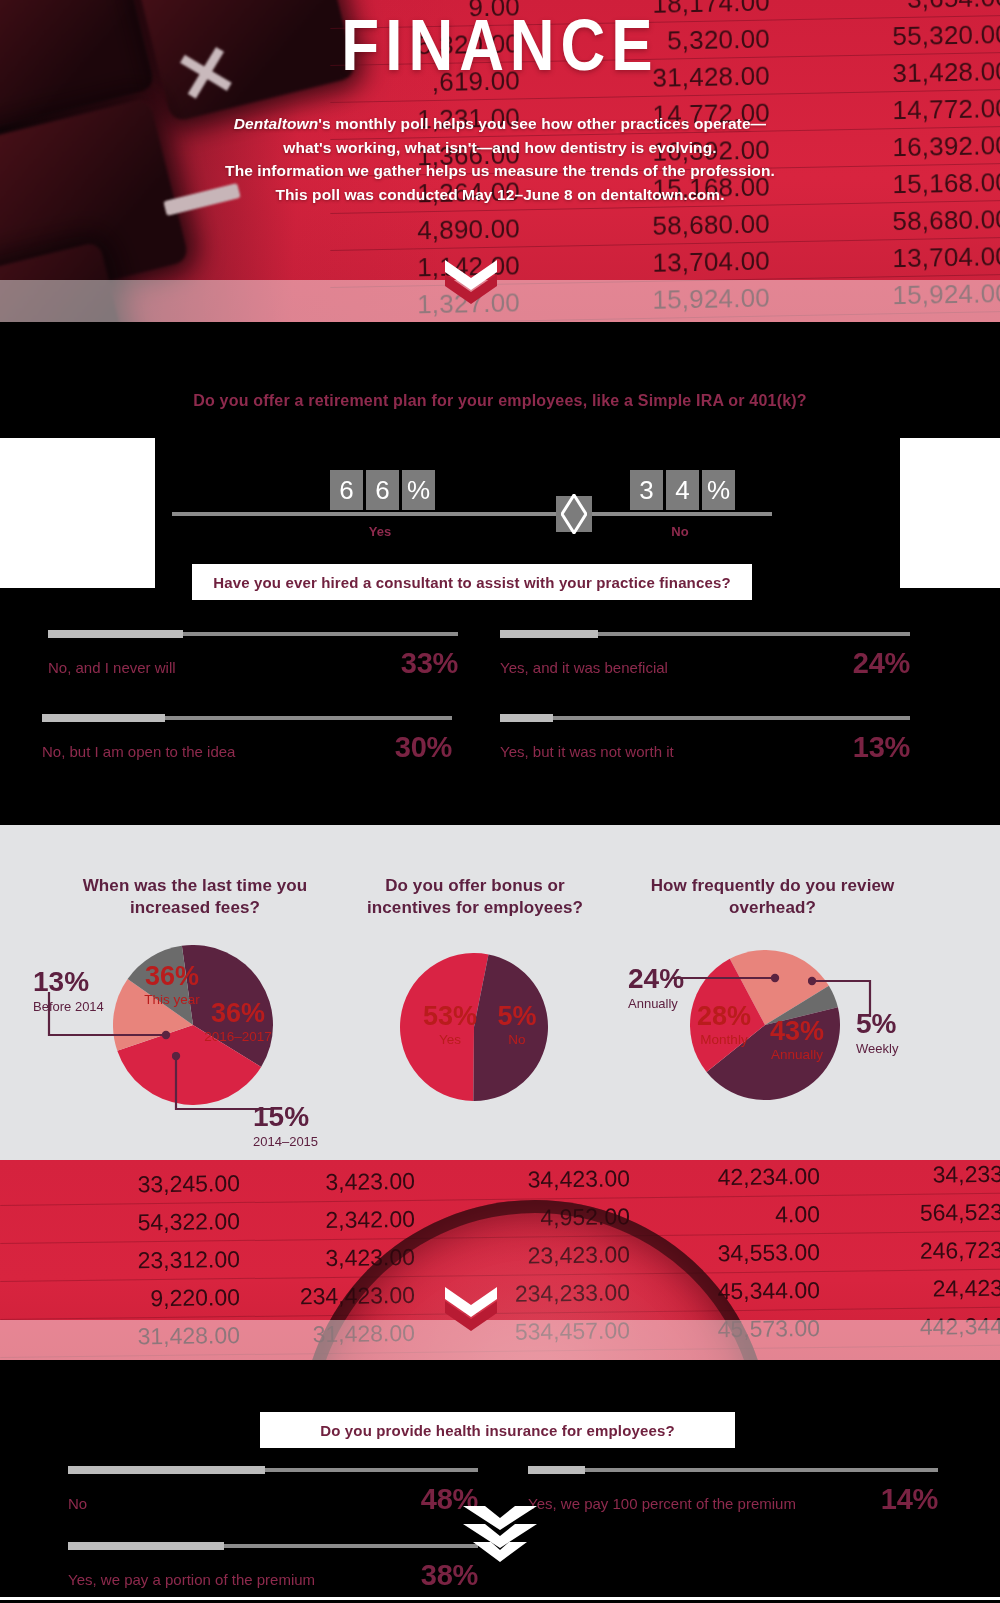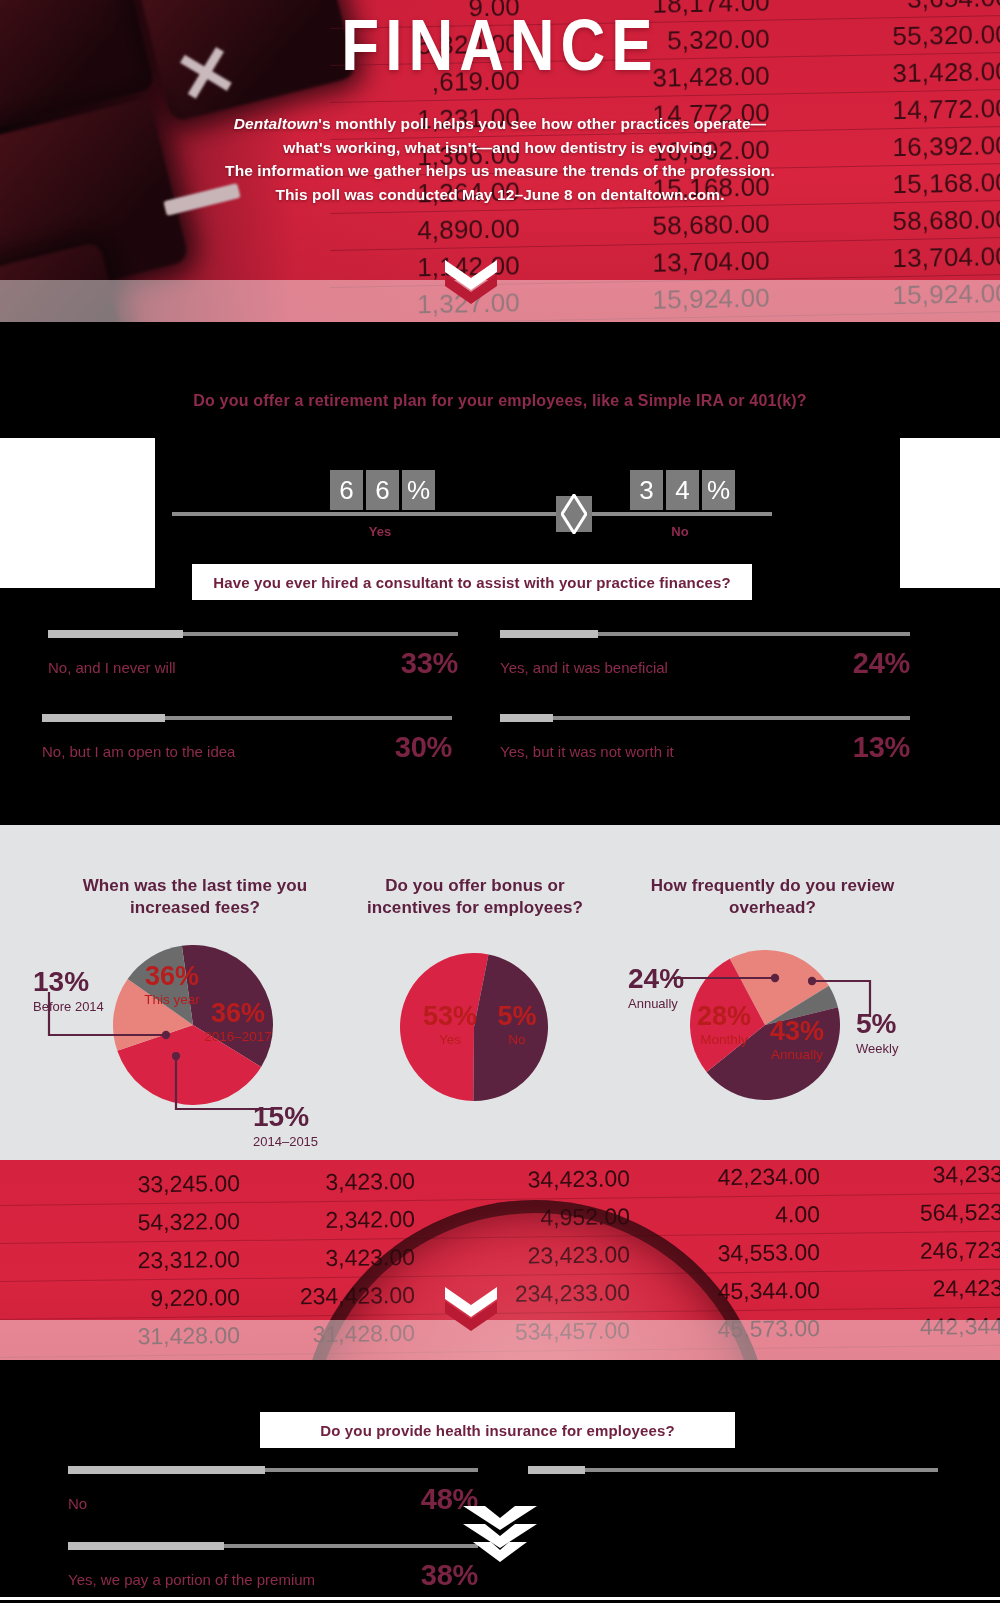--- a/index.html
+++ b/index.html
@@ -486,20 +486,24 @@
           </div>
           <div class="bar-row">
             <span class="bar-label">No</span>
             <span class="bar-pct">48%</span>
           </div>
         </div>
         <div class="bar-item" style="left: 528px; top: 8px;">
           <div class="bar-track">
             <div class="bar-fill" style="width:14%"></div>
           </div>
+          <div class="bar-row">
+            <span class="bar-label">Yes, we pay 100 percent of the premium</span>
+            <span class="bar-pct">14%</span>
+          </div>
         </div>
         <div class="bar-item" style="left: 68px; top: 84px;">
           <div class="bar-track">
             <div class="bar-fill" style="width:38%"></div>
           </div>
           <div class="bar-row">
             <span class="bar-label">Yes, we pay a portion of the premium</span>
             <span class="bar-pct">38%</span>
           </div>
         </div>

